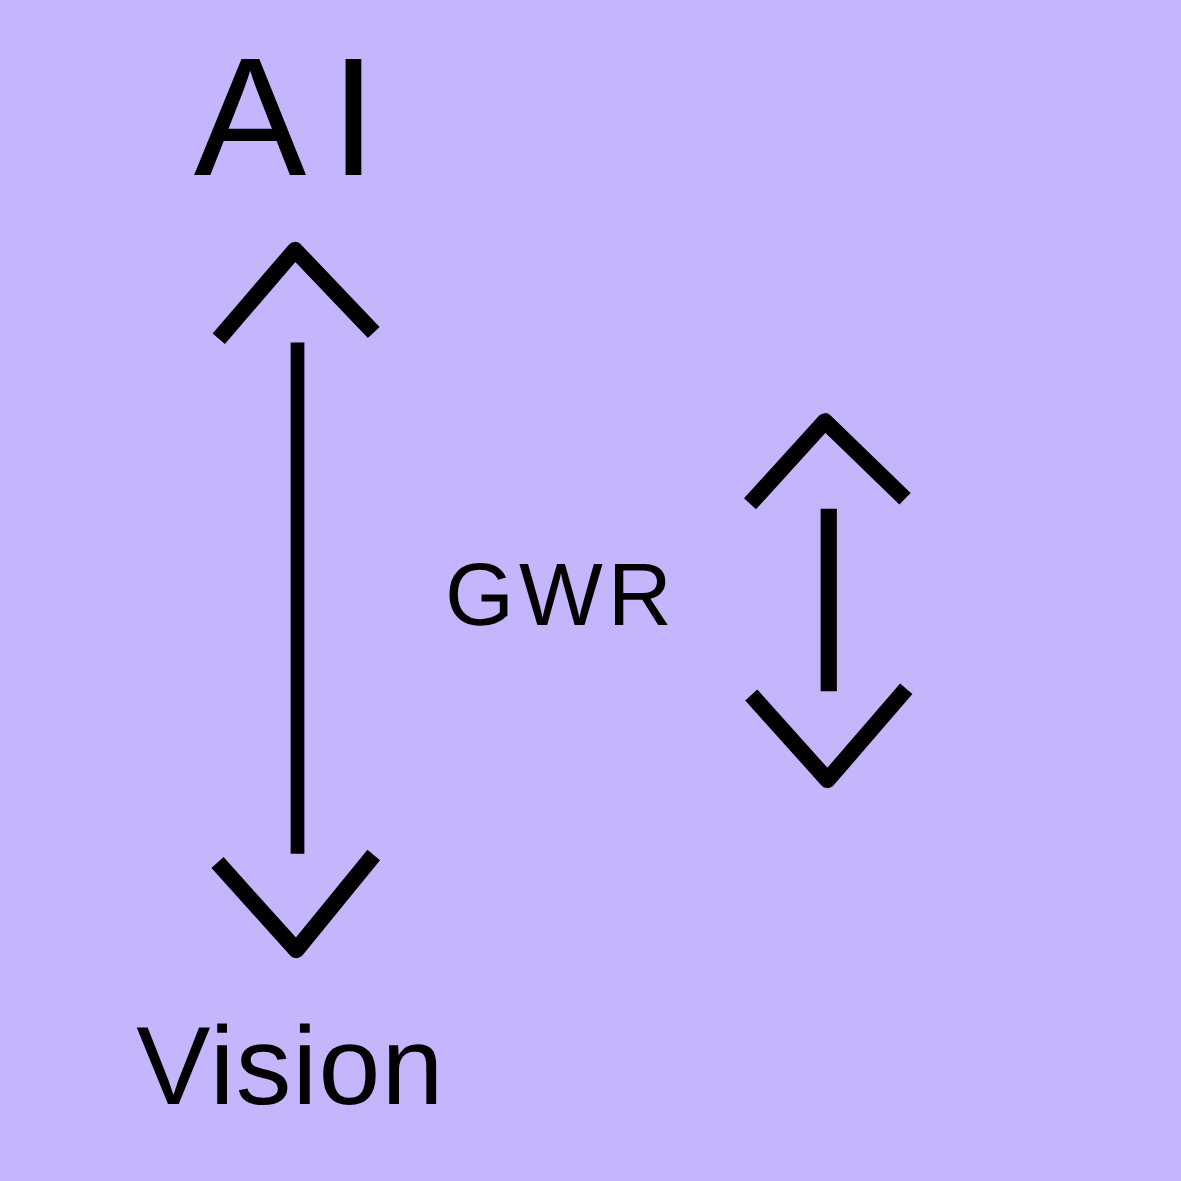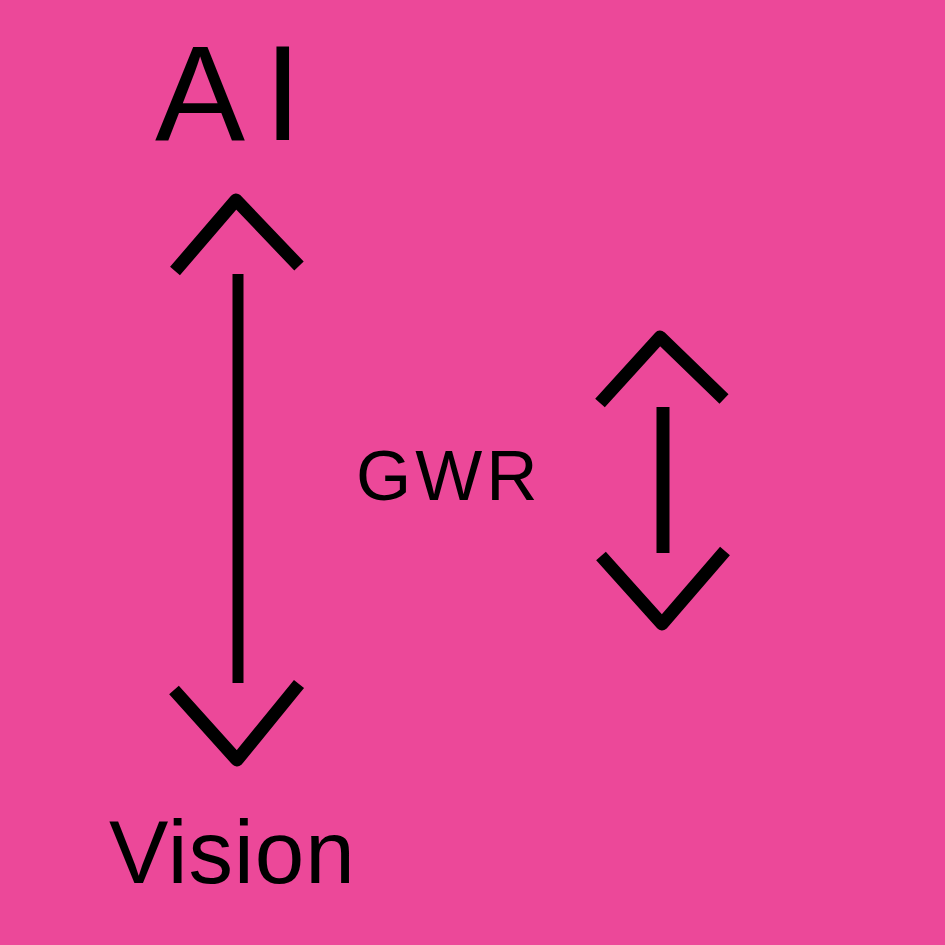--- a/index.html
+++ b/index.html
@@ -4,21 +4,21 @@
 <style>
   html, body {
     margin: 0;
     padding: 0;
     background: #ffffff;
   }
   .canvas {
     position: relative;
     width: 945px;
     height: 945px;
-    background: #ec4899;
+    background: #c4b5fd;
     overflow: hidden;
   }
   svg.fig {
     position: absolute;
     left: 0;
     top: 0;
     width: 945px;
     height: 945px;
     display: block;
   }

